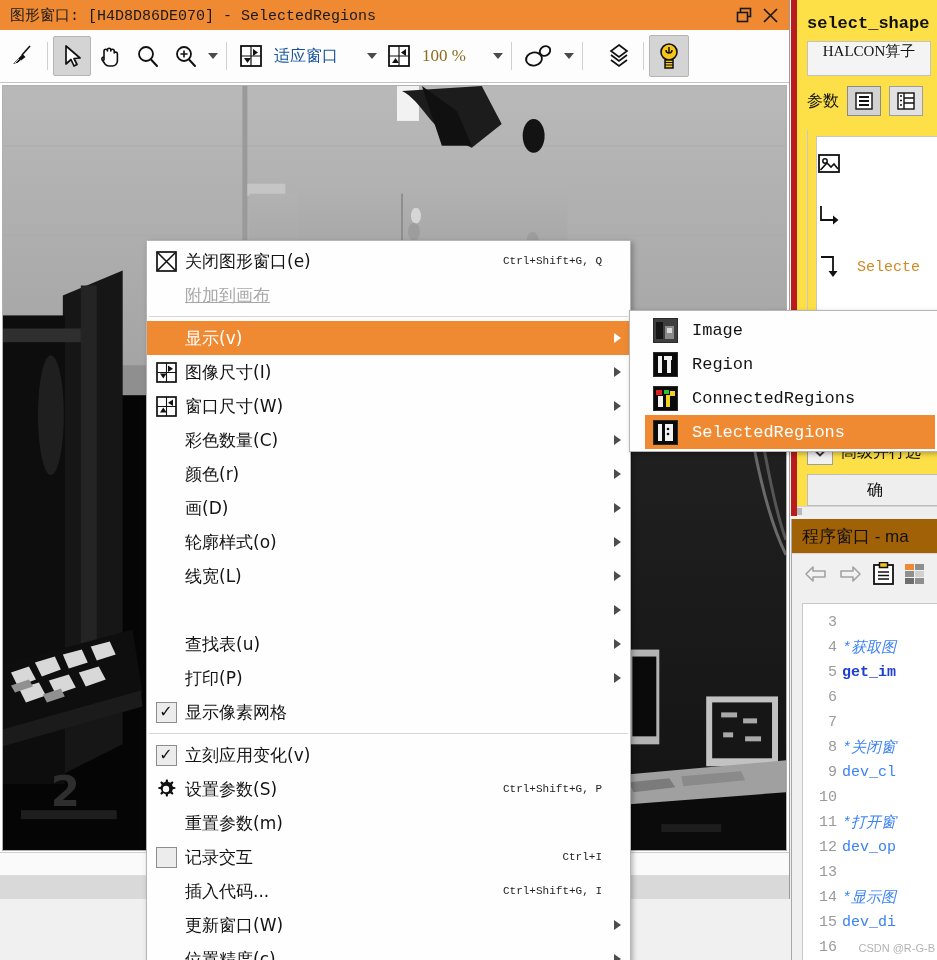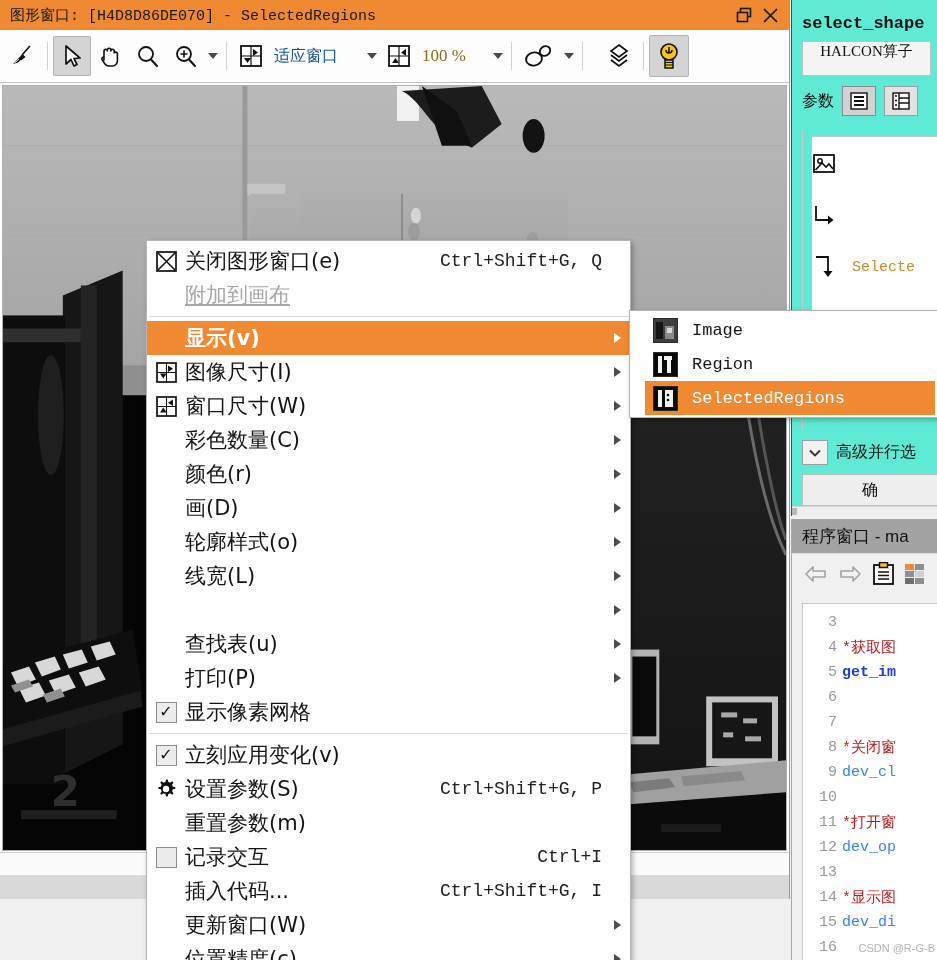--- a/index.html
+++ b/index.html
@@ -38,22 +38,22 @@
            background:#3a3a3a;border:1px solid #b0b0b0;box-sizing:border-box;}
   #gcanvas .photo{position:absolute;inset:0;}
   #gstatus{position:absolute;left:0;top:852px;width:789px;height:46px;background:#f7f7f7;
            border-top:1px solid #cfcfcf;box-sizing:border-box;}
   #gstatus .row1{height:22px;border-bottom:1px solid #dcdcdc;background:#fafafa;}
   #gstatus .row2{height:23px;background:#d9d9d9;}
 
   
   #right{position:absolute;left:791px;top:0;width:146px;height:960px;background:#f0f0f0;
          overflow:hidden;}
-  #opdlg{position:absolute;left:0;top:0;width:146px;height:516px;background:#5eead4;
-         border-left:1px solid #b91c1c;box-sizing:border-box;}
+  #opdlg{position:absolute;left:0;top:0;width:146px;height:516px;background:#fde047;
+         border-left:6px solid #b91c1c;box-sizing:border-box;}
   #opdlg .opname{font-family:"Liberation Mono","DejaVu Sans Mono",monospace;font-size:17px;
                  font-weight:bold;color:#111;padding:14px 0 8px 10px;white-space:nowrap;}
   #opdlg .opbar{margin:0 6px 0 10px;height:33px;background:#f4f4f4;border:1px solid #c2c2c2;
                 display:flex;align-items:flex-start;justify-content:center;}
   #opdlg .opbar span{font-family:"Liberation Serif","DejaVu Serif",serif;font-size:15px;color:#111;white-space:nowrap;}
   #opdlg .paramrow{display:flex;align-items:center;gap:8px;padding:10px 0 6px 10px;}
   #opdlg .paramrow .lbl{font-size:16px;color:#111;white-space:nowrap;}
   .vbtn{width:34px;height:30px;border:1px solid #9e9e9e;background:#e2e2e2;
         display:flex;align-items:center;justify-content:center;box-sizing:border-box;}
   .vbtn.sel{background:#d2d2d2;border:1px solid #8a8a8a;}
@@ -71,51 +71,51 @@
                 border:1px solid #bdbdbd;display:flex;align-items:center;justify-content:center;
                 box-sizing:border-box;}
   #opdlg .okbar span{font-size:16px;color:#111;white-space:nowrap;}
   #opdlg .hscroll{position:absolute;left:0;bottom:0;width:146px;height:9px;background:#eee;
                   border-top:1px solid #d5d5d5;}
   #opdlg .hscroll i{display:block;height:7px;width:5px;margin-top:1px;background:#b8b8b8;}
 
   #progwin{position:absolute;left:0;top:519px;width:146px;height:441px;background:#f0f0f0;
            border-left:1px solid #a8a8a8;box-sizing:border-box;}
   #progwin .ptitle{height:34px;display:flex;align-items:center;padding-left:10px;
-                   background:#a3a3a3;border-bottom:1px solid #d8d8d8;}
+                   background:#a16207;border-bottom:1px solid #d8d8d8;}
   #progwin .ptitle span{font-size:17px;color:#111;white-space:nowrap;}
   #progwin .ptool{height:40px;display:flex;align-items:center;gap:10px;padding-left:12px;}
   #progwin .code{position:absolute;left:10px;top:84px;width:136px;bottom:0;background:#fff;
                  border:1px solid #c8c8c8;border-right:none;border-bottom:none;
                  font-family:"Liberation Mono","DejaVu Sans Mono",monospace;font-size:15px;
                  box-sizing:border-box;padding-top:6px;overflow:hidden;}
   #progwin .ln{display:flex;height:25px;align-items:center;white-space:nowrap;}
   #progwin .ln .num{width:34px;text-align:right;color:#9a9a9a;padding-right:5px;flex:0 0 34px;}
   #progwin .ln .txt{white-space:pre;}
-  #progwin .ln .txt.cmt{color:#b91c1c;}
+  #progwin .ln .txt.cmt{color:#3b82f6;font-style:italic;}
   #progwin .ln .txt.kw{color:#1f3fd4;font-weight:bold;}
   #progwin .ln .txt.pl{color:#3b82f6;}
   #wm{position:absolute;right:2px;bottom:6px;font-size:11px;color:#b3b3b3;
       font-family:"Liberation Sans",sans-serif;}
 
   
   #ctx{position:absolute;left:146px;top:240px;width:485px;background:#fefefe;
        border:1px solid #b5b5b5;box-shadow:2px 2px 5px rgba(0,0,0,.28);box-sizing:border-box;
        padding:3px 0;}
   .mi{display:flex;align-items:center;height:34px;padding:0 6px 0 4px;position:relative;
       box-sizing:border-box;}
   .mi .ico{width:30px;height:26px;display:flex;align-items:center;justify-content:center;flex:0 0 30px;}
-  .mi .lab{flex:1;font-size:21px;color:#141414;white-space:nowrap;padding-left:4px;
+  .mi .lab{flex:1;font-size:17px;color:#141414;white-space:nowrap;padding-left:4px;
            font-family:"DejaVu Sans",sans-serif;}
-  .mi .acc{font-family:"Liberation Mono","DejaVu Sans Mono",monospace;font-size:18px;color:#222;
+  .mi .acc{font-family:"Liberation Mono","DejaVu Sans Mono",monospace;font-size:11px;color:#222;
            padding-right:22px;white-space:nowrap;}
   .mi .arrow{position:absolute;right:9px;top:50%;margin-top:-5px;width:0;height:0;
              border-top:5px solid transparent;border-bottom:5px solid transparent;
              border-left:7px solid #4d4d4d;}
-  .mi.sel{background:#ef8a33;font-weight:bold;}
+  .mi.sel{background:#ef8a33;}
   .mi.sel .lab{color:#ffffff;}
   .mi.sel .arrow{border-left-color:#ffffff;}
   .mi.dis .lab{color:#a8a8a8;text-decoration:underline;}
   .msep{height:1px;background:#d7d7d7;margin:4px 2px;}
   .chk{width:21px;height:21px;border:1px solid #8d8d8d;background:#ececec;display:flex;
        align-items:center;justify-content:center;box-sizing:border-box;}
   .chk b{font-size:16px;line-height:1;color:#111;font-family:"DejaVu Sans",sans-serif;}
 
   
   #sub{position:absolute;left:629px;top:310px;width:322px;background:#fefefe;
@@ -670,20 +670,33 @@
     <span class="thumb">
       <svg width="23" height="23" viewBox="0 0 23 23">
           <rect width="23" height="23" fill="#0a0a0a"></rect>
           <rect x="4" y="3" width="4" height="17" fill="#f2f2f2"></rect>
           <rect x="10" y="3" width="8" height="4" fill="#f2f2f2"></rect>
           <rect x="13" y="7" width="4" height="13" fill="#f2f2f2"></rect>
         </svg>
     </span>
     <span class="slab">Region</span>
   </div>
+  <div class="si">
+    <span class="thumb">
+      <svg width="23" height="23" viewBox="0 0 23 23">
+          <rect width="23" height="23" fill="#0a0a0a"></rect>
+          <rect x="2" y="3" width="6" height="5" fill="#e02020"></rect>
+          <rect x="10" y="3" width="5" height="4" fill="#30c030"></rect>
+          <rect x="16" y="4" width="5" height="5" fill="#f0d020"></rect>
+          <rect x="4" y="9" width="5" height="11" fill="#f2f2f2"></rect>
+          <rect x="12" y="8" width="4" height="12" fill="#f0d020"></rect>
+        </svg>
+    </span>
+    <span class="slab">ConnectedRegions</span>
+  </div>
   <div class="si sel">
     <span class="thumb">
       <svg width="23" height="23" viewBox="0 0 23 23">
           <rect width="23" height="23" fill="#0a0a0a"></rect>
           <rect x="4" y="3" width="4" height="17" fill="#f2f2f2"></rect>
           <rect x="11" y="3" width="8" height="17" fill="#f2f2f2"></rect>
           <circle cx="14" cy="8" r="1.3" fill="#0a0a0a"></circle>
           <circle cx="14" cy="13" r="1.3" fill="#0a0a0a"></circle>
         </svg>
     </span>

